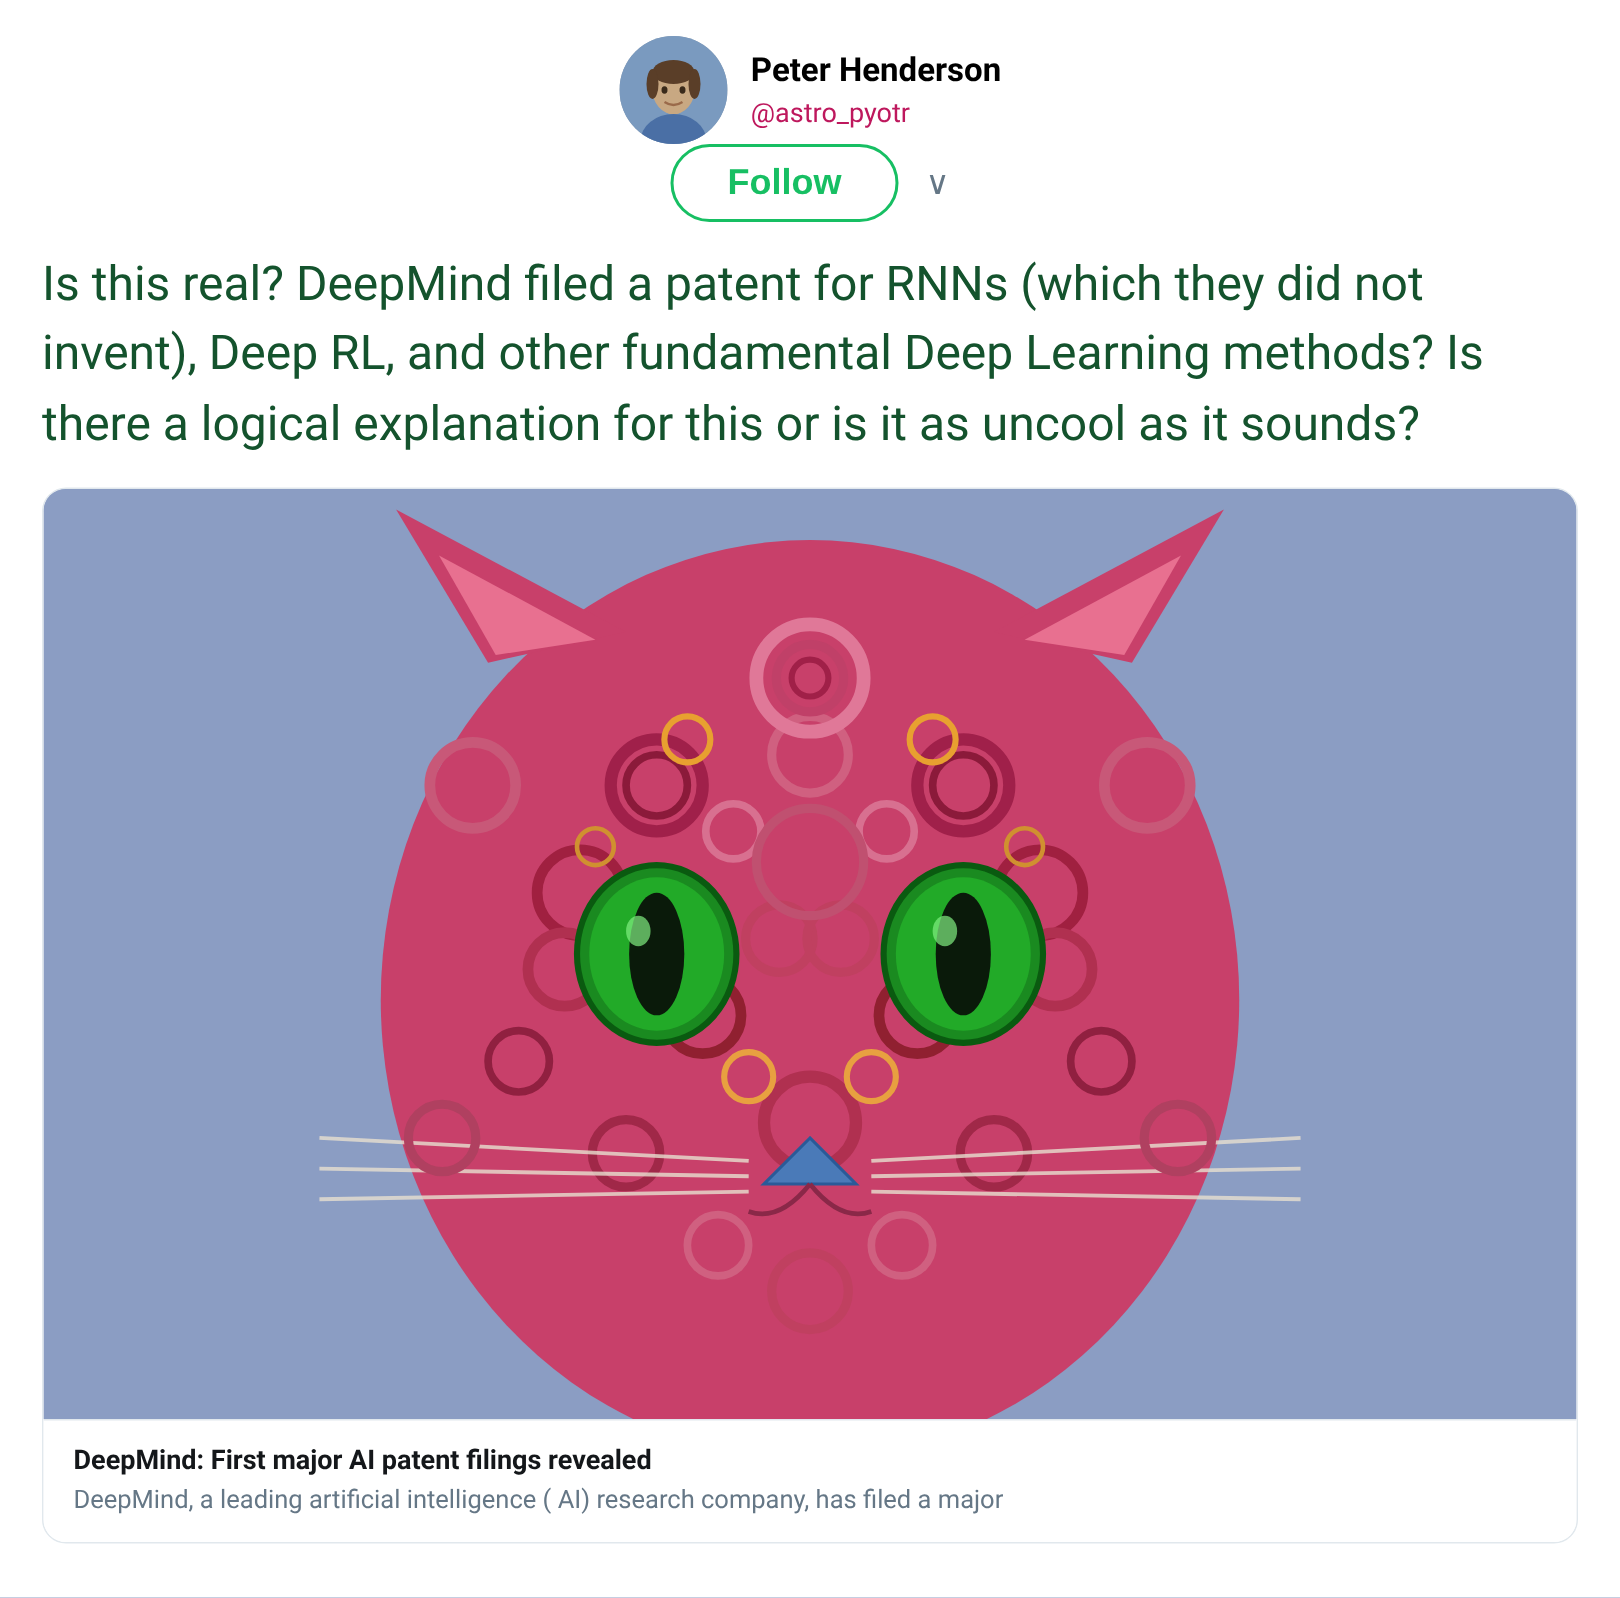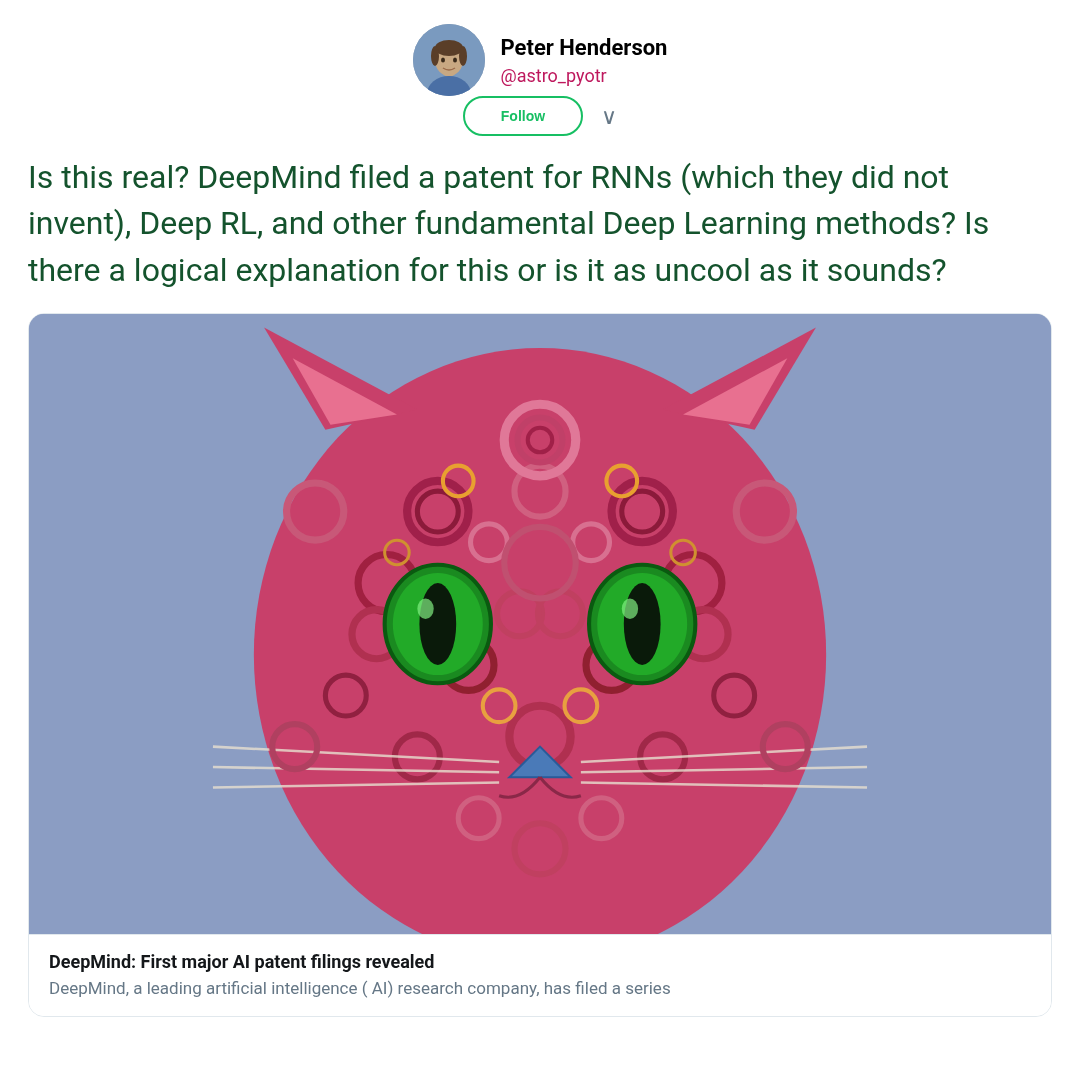--- a/index.html
+++ b/index.html
@@ -61,21 +61,21 @@
       display: flex;
       align-items: center;
       gap: 18px;
     }
     .follow-button {
       border: 2px solid #17bf63;
       color: #17bf63;
       background: #fff;
       border-radius: 50px;
       padding: 10px 36px;
-      font-size: 14px;
+      font-size: 24px;
       font-weight: 700;
       cursor: pointer;
     }
     .chevron-down {
       font-size: 22px;
       color: #657786;
       cursor: pointer;
     }
     .tweet-text {
       font-size: 32px;
@@ -239,16 +239,16 @@
         <circle cx="260" cy="430" r="22" fill="none" stroke="#b04060" stroke-width="6"></circle>
         <circle cx="740" cy="430" r="22" fill="none" stroke="#b04060" stroke-width="6"></circle>
 
         <circle cx="440" cy="500" r="20" fill="none" stroke="#d06080" stroke-width="5"></circle>
         <circle cx="560" cy="500" r="20" fill="none" stroke="#d06080" stroke-width="5"></circle>
         <circle cx="500" cy="530" r="25" fill="none" stroke="#c04060" stroke-width="6"></circle>
       </svg>
     </div>
     <div class="media-caption">
       <div class="media-caption-title">DeepMind: First major AI patent filings revealed</div>
-      <div class="media-caption-desc">DeepMind, a  leading artificial intelligence ( AI) research company, has filed a series</div>
+      <div class="media-caption-desc">DeepMind, a  leading artificial intelligence ( AI) research company, has filed a major</div>
     </div>
   </div>
 </div>
 
 </body></html>

